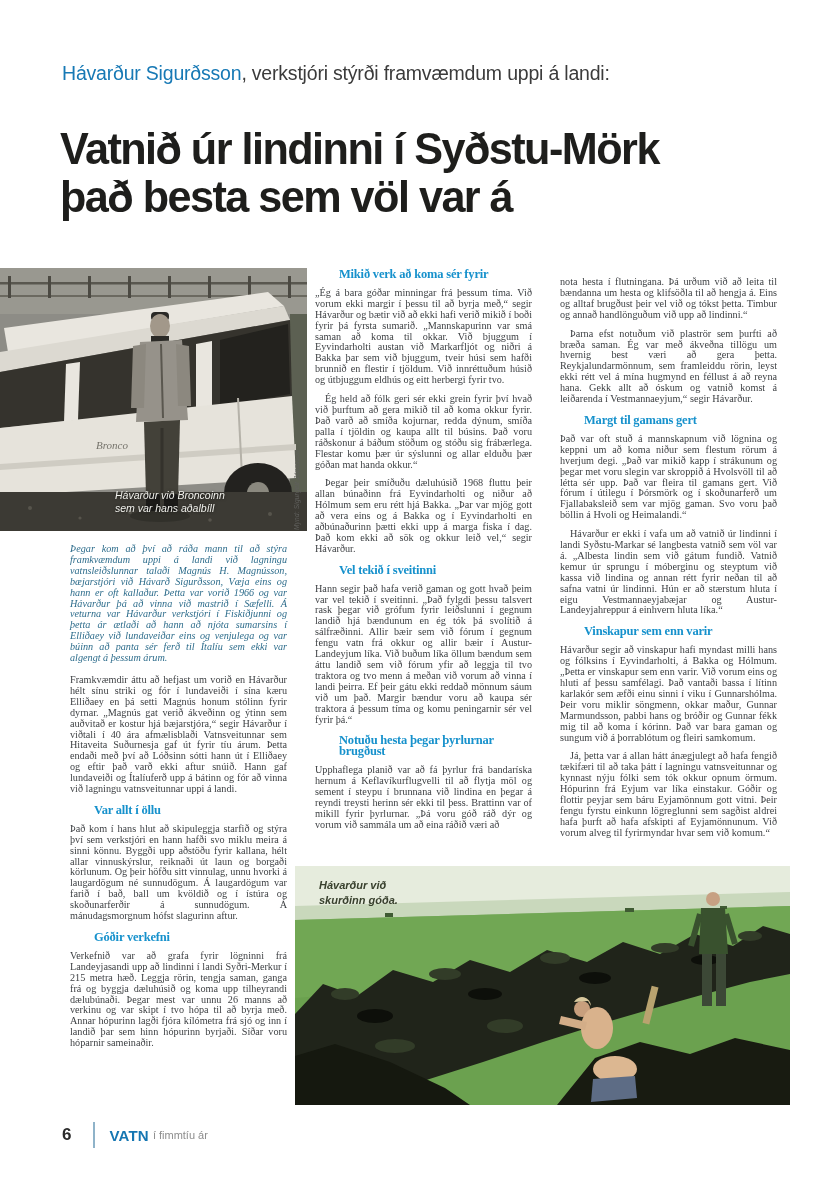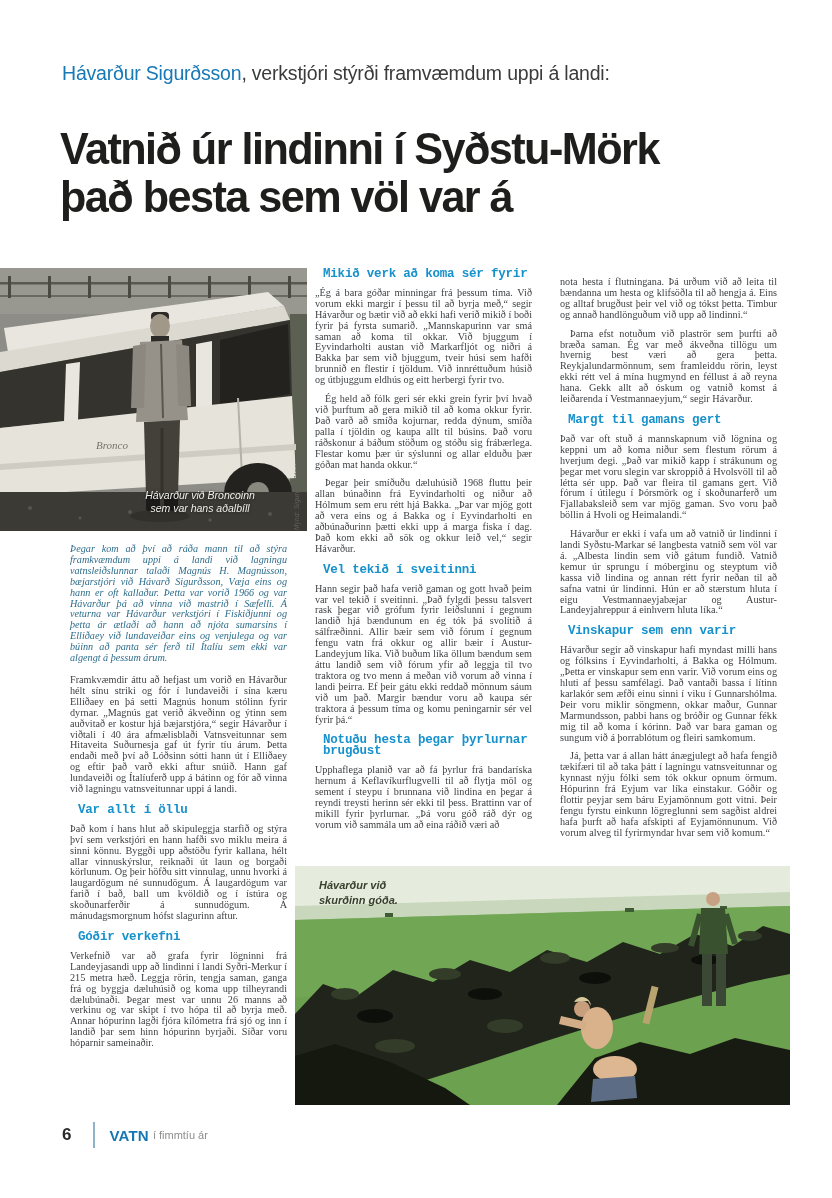--- a/index.html
+++ b/index.html
@@ -26,21 +26,21 @@
     position:absolute;left:62px;top:205px;width:700px;
     font-family:"Liberation Sans","DejaVu Sans",sans-serif;
     font-size:21px;line-height:1.32;color:#1583bd;letter-spacing:-0.3px;
   }
   .deck span{display:block;}
   
   figure{margin:0;}
   .photo-top{position:absolute;left:0;top:268px;width:307px;height:263px;border-radius:21px;}
   .photo-top svg{display:block;}
   .cap-top{
-    position:absolute;left:115px;top:221px;width:170px;text-align:center;
+    position:absolute;left:115px;top:221px;width:170px;text-align:left;
     font-family:"Liberation Sans","DejaVu Sans",sans-serif;
     font-style:italic;font-size:10.5px;line-height:1.25;color:#f1f1ec;
     text-shadow:0 0 3px rgba(0,0,0,.55);
   }
   .cap-top span{display:block;}
   .credit{
     position:absolute;left:293px;top:425px;height:105px;
     writing-mode:vertical-rl;transform:rotate(180deg);
     font-family:"Liberation Sans","DejaVu Sans",sans-serif;
     font-style:italic;font-size:6.5px;color:#5f5f5c;letter-spacing:.2px;
@@ -59,22 +59,22 @@
     font-size:10.2px;line-height:10.9px;color:#3e4144;
   }
   .col1{left:62px;top:536px;}
   .col2{left:307px;top:269px;}
   .col3{left:552px;top:269px;}
   .col p{margin:8px;}
   .col p.gap{margin-top:11px;}
   .col p.ind{text-indent:10px;}
   .col p.teal{color:#2e6d8c;font-style:italic;}
   .col h3{
-    margin:10px 0 1px 0;
-    font-family:Liberation Mono, monospace;
+    margin:10px 0 1px 16px;
+    font-family:Liberation Serif, serif;
     font-size:12.5px;font-weight:bold;color:#1691cc;letter-spacing:-0.2px;
     text-align:left;
     padding-left:16px;
   }
   .col h3.first{margin-top:0;}
   
   .footer{
     position:absolute;left:62px;top:1120px;height:30px;
     display:flex;align-items:center;
     font-family:"Liberation Sans","DejaVu Sans",sans-serif;

